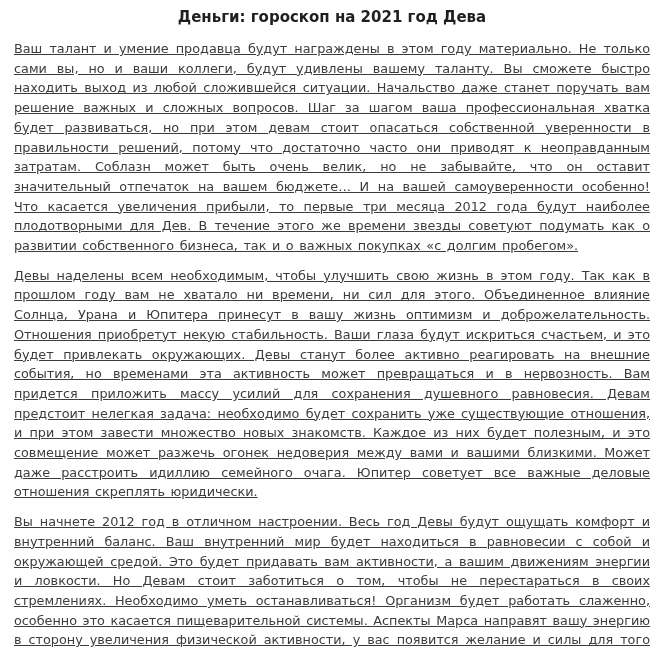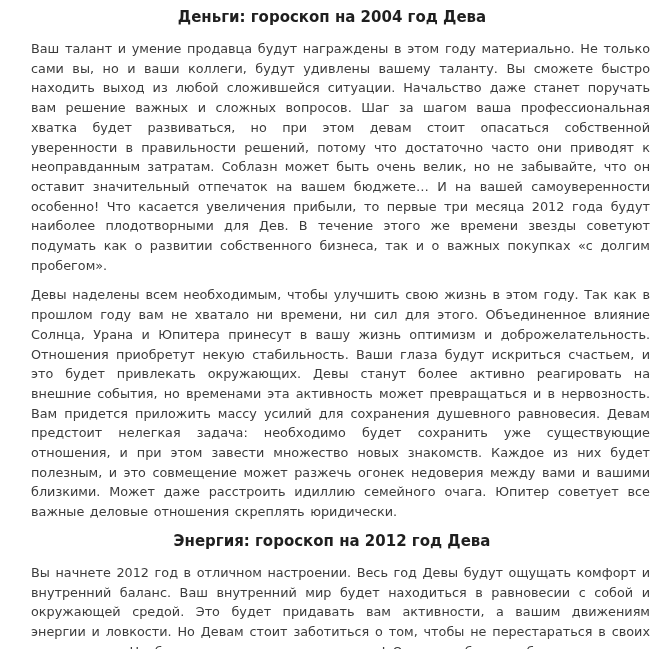--- a/index.html
+++ b/index.html
@@ -26,40 +26,40 @@
   }
   .section-heading {
     margin: 0 0 13px 0;
     text-align: center;
     font-size: 15px;
     line-height: 18px;
     font-weight: bold;
     color: var(--heading-color);
   }
   .section-body {
-    margin: 0 0 10px 17px;
+    margin: 0 0 10px 0;
     text-align: justify;
     font-size: 12.8px;
     line-height: 19.7px;
     word-spacing: 1.5px;
     color: var(--body-color);
+    text-decoration: underline;
   }
 </style>
 </head>
 <body>
 
 <div class="page">
 
   <section class="horoscope-section">
-    <h2 class="section-heading">Деньги: гороскоп на 2004 год Дева</h2>
+    <h2 class="section-heading">Деньги: гороскоп на 2021 год Дева</h2>
     <p class="section-body">Ваш талант и умение продавца будут награждены в этом году материально. Не только сами вы, но и ваши коллеги, будут удивлены вашему таланту. Вы сможете быстро находить выход из любой сложившейся ситуации. Начальство даже станет поручать вам решение важных и сложных вопросов. Шаг за шагом ваша профессиональная хватка будет развиваться, но при этом девам стоит опасаться собственной уверенности в правильности решений, потому что достаточно часто они приводят к неоправданным затратам. Соблазн может быть очень велик, но не забывайте, что он оставит значительный отпечаток на вашем бюджете… И на вашей самоуверенности особенно! Что касается увеличения прибыли, то первые три месяца 2012 года будут наиболее плодотворными для Дев. В течение этого же времени звезды советуют подумать как о развитии собственного бизнеса, так и о важных покупках «с долгим пробегом».</p>
   </section>
 
   <section class="horoscope-section">
     <p class="section-body">Девы наделены всем необходимым, чтобы улучшить свою жизнь в этом году. Так как в прошлом году вам не хватало ни времени, ни сил для этого. Объединенное влияние Солнца, Урана и Юпитера принесут в вашу жизнь оптимизм и доброжелательность. Отношения приобретут некую стабильность. Ваши глаза будут искриться счастьем, и это будет привлекать окружающих. Девы станут более активно реагировать на внешние события, но временами эта активность может превращаться и в нервозность. Вам придется приложить массу усилий для сохранения душевного равновесия. Девам предстоит нелегкая задача: необходимо будет сохранить уже существующие отношения, и при этом завести множество новых знакомств. Каждое из них будет полезным, и это совмещение может разжечь огонек недоверия между вами и вашими близкими. Может даже расстроить идиллию семейного очага. Юпитер советует все важные деловые отношения скреплять юридически.</p>
   </section>
 
   <section class="horoscope-section">
-    <h2 class="section-heading">Энергия: гороскоп на 2012 год Дева</h2>
     <p class="section-body">Вы начнете 2012 год в отличном настроении. Весь год Девы будут ощущать комфорт и внутренний баланс. Ваш внутренний мир будет находиться в равновесии с собой и окружающей средой. Это будет придавать вам активности, а вашим движениям энергии и ловкости. Но Девам стоит заботиться о том, чтобы не перестараться в своих стремлениях. Необходимо уметь останавливаться! Организм будет работать слаженно, особенно это касается пищеварительной системы. Аспекты Марса направят вашу энергию в сторону увеличения физической активности, у вас появится желание и силы для того чтобы заняться тренировками, которые пойдут вам на пользу и укрепят ваше здоровье.</p>
   </section>
 
 </div>
 
 </body></html>

